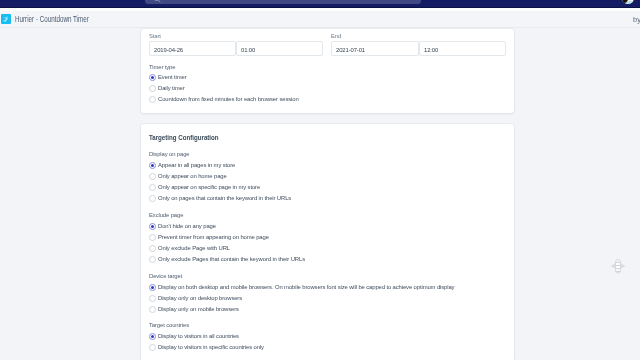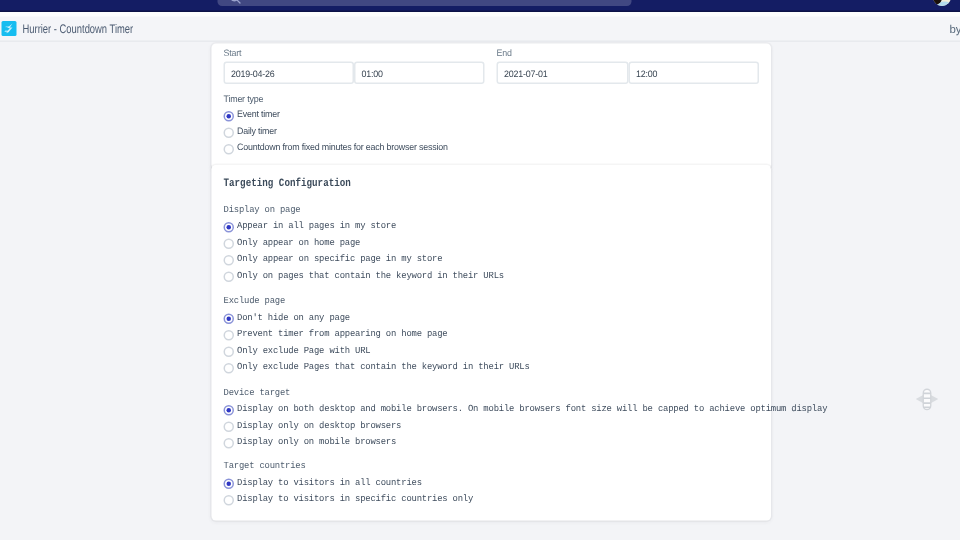--- a/index.html
+++ b/index.html
@@ -24,21 +24,21 @@
   #app-logo{left:1px;top:6px;width:10px;height:10px;background:#16bdf0;border-radius:1px;overflow:hidden;}
   #app-logo svg{display:block;}
   #app-title{left:14.5px;top:6.2px;font-size:8.3px;color:#4a5a70;white-space:nowrap;
              transform:scaleX(.755);transform-origin:0 0;}
   #app-by{left:633px;top:7px;font-size:7.6px;color:#5a6b7d;white-space:nowrap;}
 
   
   .card{left:141px;width:373px;background:#fff;border-radius:3px;
         box-shadow:0 0 0 1px rgba(63,63,68,.035),0 1px 3px 0 rgba(63,63,68,.07);}
   #card1{top:29px;height:84px;}
-  #card2{top:110px;height:236.5px;font-family:Liberation Mono, monospace;}
+  #card2{top:124px;height:236.5px;}
 
   .sq{letter-spacing:-0.13px;transform:scaleX(.955);transform-origin:0 0;}
   .flabel{font-size:6.2px;color:#6a7a89;white-space:nowrap;}
   .inputbox{height:15px;border:1px solid #e3e8ec;border-radius:2px;background:#fff;box-sizing:border-box;}
   .inputtext{font-size:6.2px;color:#3a4653;white-space:nowrap;}
   .sectiontitle{font-size:7.6px;font-weight:bold;color:#3b4a5a;white-space:nowrap;
                 transform:scaleX(.81);transform-origin:0 0;}
   .grouplabel{font-size:6.2px;color:#4d5c6d;white-space:nowrap;}
   .radio{width:7px;height:7px;border-radius:50%;border:1px solid #d0d6dd;background:#fff;box-sizing:border-box;}
   .radio.on{border:1px solid #8a93d8;}

